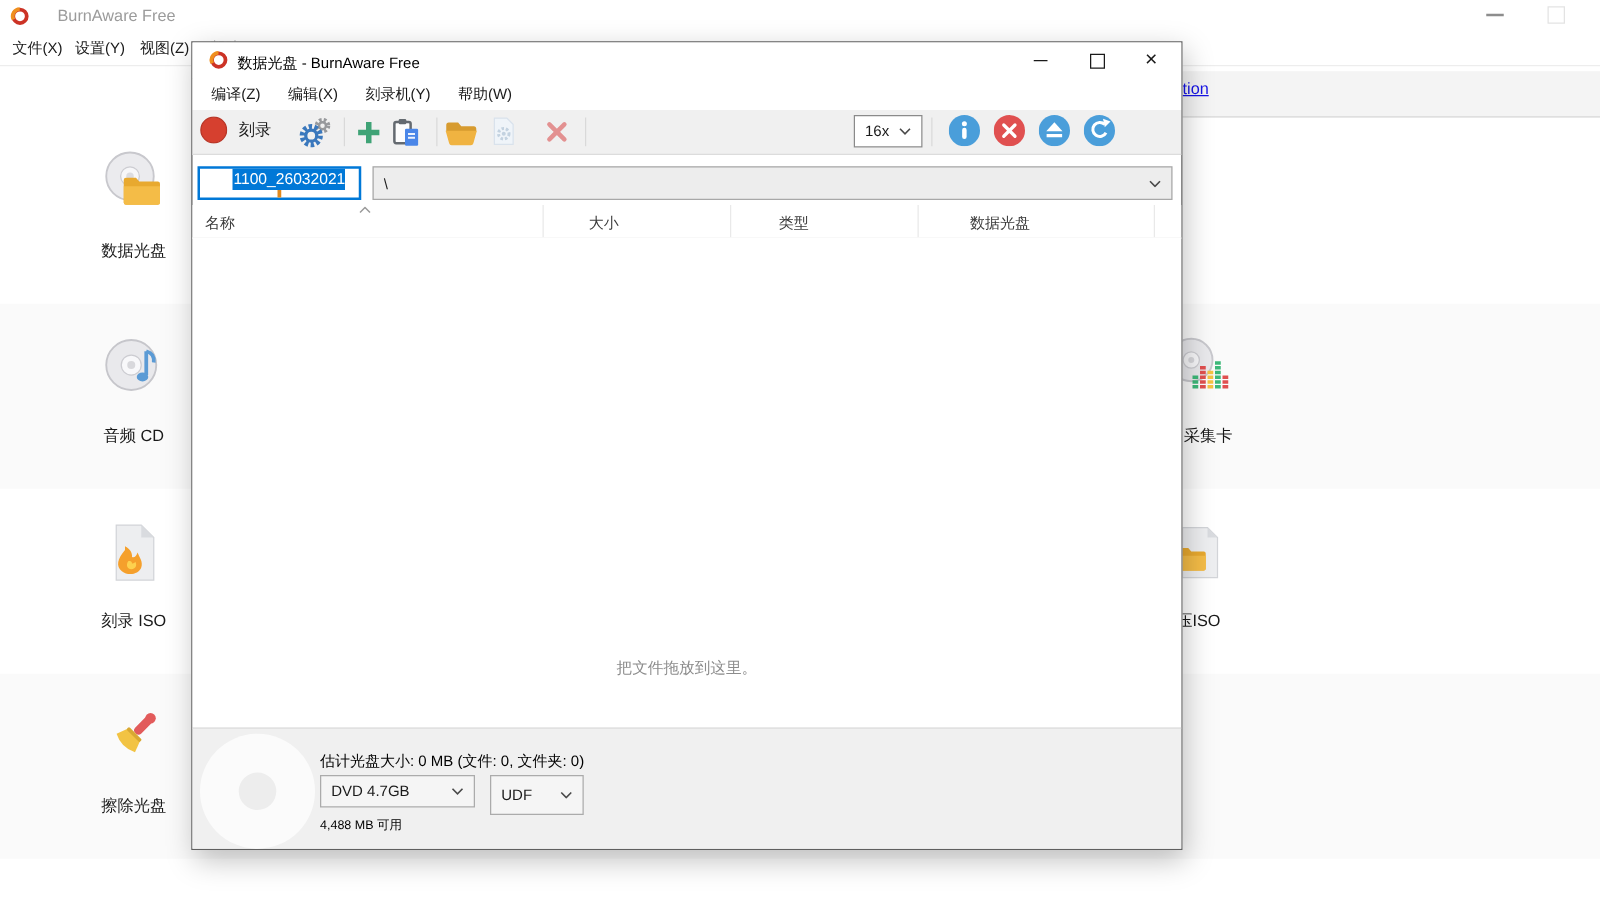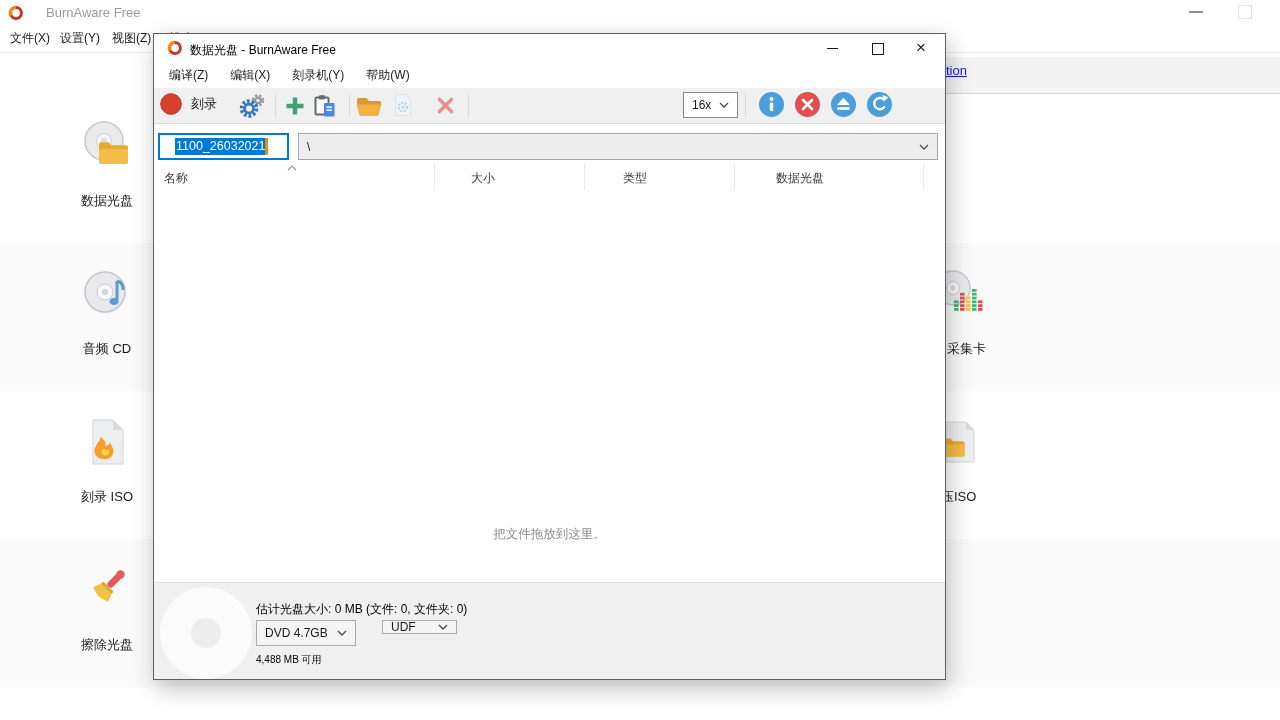--- a/index.html
+++ b/index.html
@@ -44,21 +44,21 @@
   .tb-icon{position:absolute;cursor:pointer;}
   .burn-btn{position:absolute;left:6px;top:5px;display:flex;align-items:center;cursor:pointer;}
   .burn-label{margin-left:9px;font-size:13px;}
   .combo{position:absolute;box-sizing:border-box;background:#fff;border:1px solid #8a8a8a;font-size:12px;
          display:flex;align-items:center;padding:0 8px;cursor:pointer;}
   .combo .val{flex:1;white-space:nowrap;overflow:hidden;}
   .combo.gray{background:#f5f5f5;border-color:#ababab;}
   .circle-btn{position:absolute;top:4px;width:25px;height:25px;cursor:pointer;}
 
   .name-field{position:absolute;left:4px;top:99px;width:131px;height:27px;box-sizing:border-box;
-              border:2px solid #0078d7;background:#fff;display:flex;align-items:center;cursor:text;}
+              border:2px solid #0078d7;background:#fff;display:flex;align-items:center;cursor:text;flex-direction:column;}
   .name-sel{margin-left:15px;background:#0078d7;color:#fff;font-size:12.5px;padding:1px 0 2px 1px;white-space:nowrap;}
   .name-caret{display:inline-block;width:3px;height:17px;background:#e2891c;}
   .path-combo{left:144px;top:99px;width:640px;height:27px;background:#ededed;border-color:#a8a8a8;}
 
   .hdr-row{left:0;top:130px;width:791px;height:26px;background:#fff;border-bottom:1px solid #e3e3e3;}
   .hdr-label{position:absolute;top:6px;font-size:12px;color:#3a3a3a;cursor:pointer;}
   .hdr-sep{position:absolute;top:0;width:1px;height:26px;background:#e9e9e9;}
   .list-area{left:0;top:156px;width:791px;height:392px;background:#fff;}
   .hint{position:absolute;left:0;top:336px;width:100%;text-align:center;color:#8c8c8c;font-size:12.5px;}
 
@@ -316,27 +316,27 @@
 
   <div class="abs list-area">
     <div class="hint">把文件拖放到这里。</div>
   </div>
 
   <div class="abs dlg-footer">
     <div class="disc-circle">
       <div class="disc-hole"></div>
     </div>
     <span class="ft-estimate">估计光盘大小: 0 MB (文件: 0, 文件夹: 0)</span>
-    <div class="combo gray" style="left:102px;top:37px;width:100px;height:26px;">
+    <div class="combo gray" style="left:102px;top:37px;width:124px;height:26px;">
       <span class="val">DVD 4.7GB</span>
       <svg width="10" height="6" viewBox="0 0 10 6">
           <path d="M1 1 L5 5 L9 1" fill="none" stroke="#4a4a4a" stroke-width="1.3"></path>
         </svg>
     </div>
-    <div class="combo gray" style="left:228px;top:37px;width:75px;height:14px;">
+    <div class="combo gray" style="left:238px;top:37px;width:75px;height:32px;">
       <span class="val">UDF</span>
       <svg width="10" height="6" viewBox="0 0 10 6">
           <path d="M1 1 L5 5 L9 1" fill="none" stroke="#4a4a4a" stroke-width="1.3"></path>
         </svg>
     </div>
     <span class="ft-free">4,488 MB 可用</span>
   </div>
 </div>
 
 </body></html>

